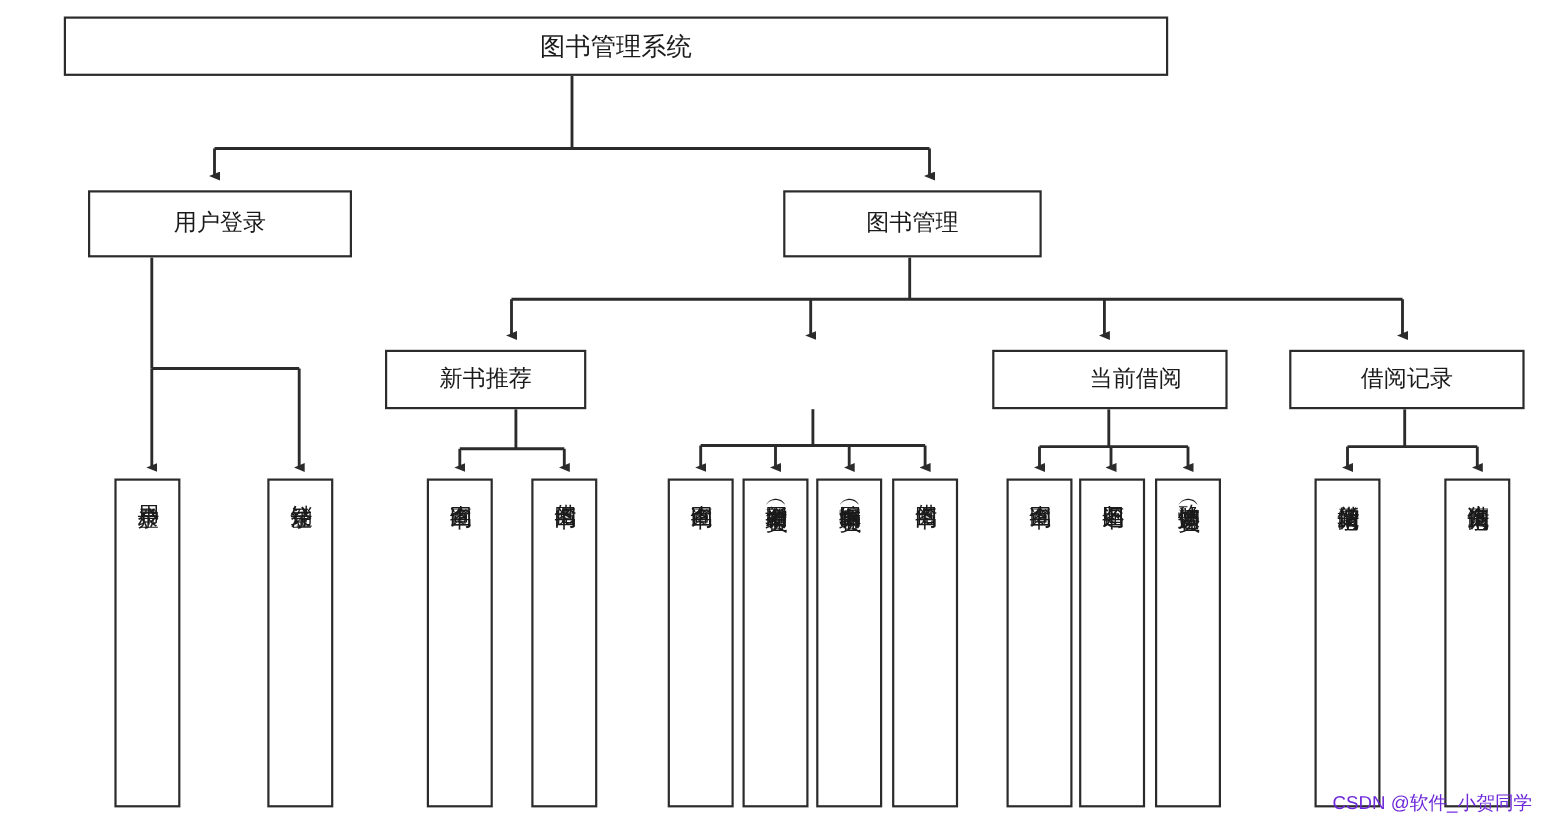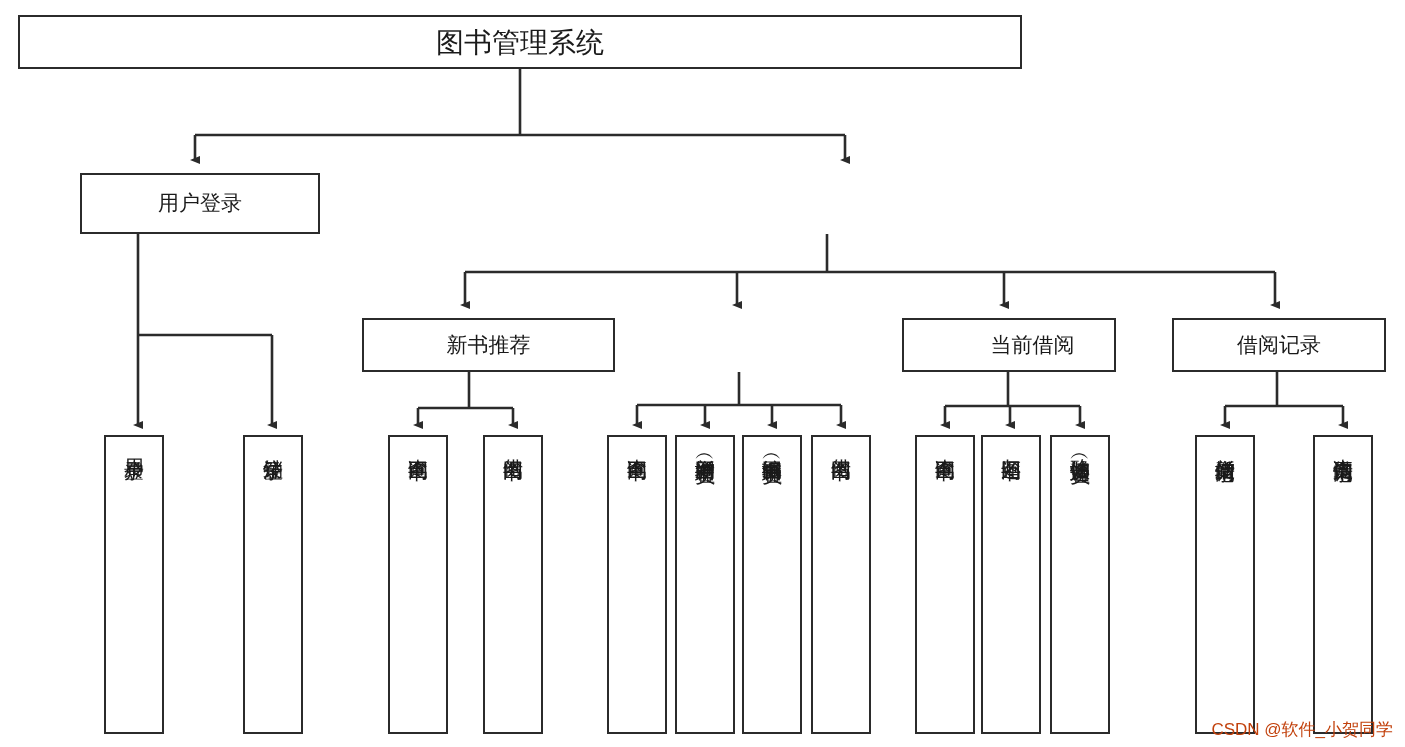--- a/index.html
+++ b/index.html
@@ -29,21 +29,22 @@
     border: 2px solid #2b2b2b;
     background: #ffffff;
     display: flex;
     align-items: center;
     justify-content: center;
     color: #1a1a1a;
     line-height: 1.25;
     text-align: center;
   }
   .node.root {
-    font-size: 28px;
+    font-size: 23px;
+    margin-left: 40px;
   }
   .node.level2 {
     font-size: 21px;
   }
   .node.level3 {
     font-size: 21px;
   }
   .node.leaf {
     font-size: 20px;
     padding: 6px 0 0 0;
@@ -53,21 +54,21 @@
     writing-mode: vertical-rl;
     text-orientation: upright;
     letter-spacing: 1px;
     white-space: nowrap;
   }
   #watermark {
     position: absolute;
     right: 12px;
     bottom: 6px;
     font-size: 17px;
-    color: #c2410c;
+    color: #6d28d9;
     white-space: nowrap;
     font-family: "Liberation Sans", "DejaVu Sans", sans-serif;
   }
 </style>
 </head>
 <body>
 
 <div id="canvas">
 
   <svg id="connectors" viewBox="0 0 1405 747">
@@ -120,22 +121,25 @@
     </g>
   </svg>
 
   <div class="node root" style="left:18px; top:15px; width:1004px; height:54px;">
     <span>图书管理系统</span>
   </div>
 
   <div class="node level2" style="left:80px; top:173px; width:240px; height:61px;">
     <span>用户登录</span>
   </div>
+  <div class="node level2" style="left:712px; top:173px; width:235px; height:61px;">
+    <span>图书管理</span>
+  </div>
 
-  <div class="node level3" style="left:362px; top:318px; width:253px; height:54px;">
+  <div class="node level3" style="left:350px; top:318px; width:183px; height:54px;">
     <span>新书推荐</span>
   </div>
   <div class="node level3" style="left:902px; top:318px; width:214px; height:54px;padding-left:47px;">
     <span>当前借阅</span>
   </div>
   <div class="node level3" style="left:1172px; top:318px; width:214px; height:54px;">
     <span>借阅记录</span>
   </div>
 
   <div class="node leaf" style="left:104px; top:435px; width:60px; height:299px;">

